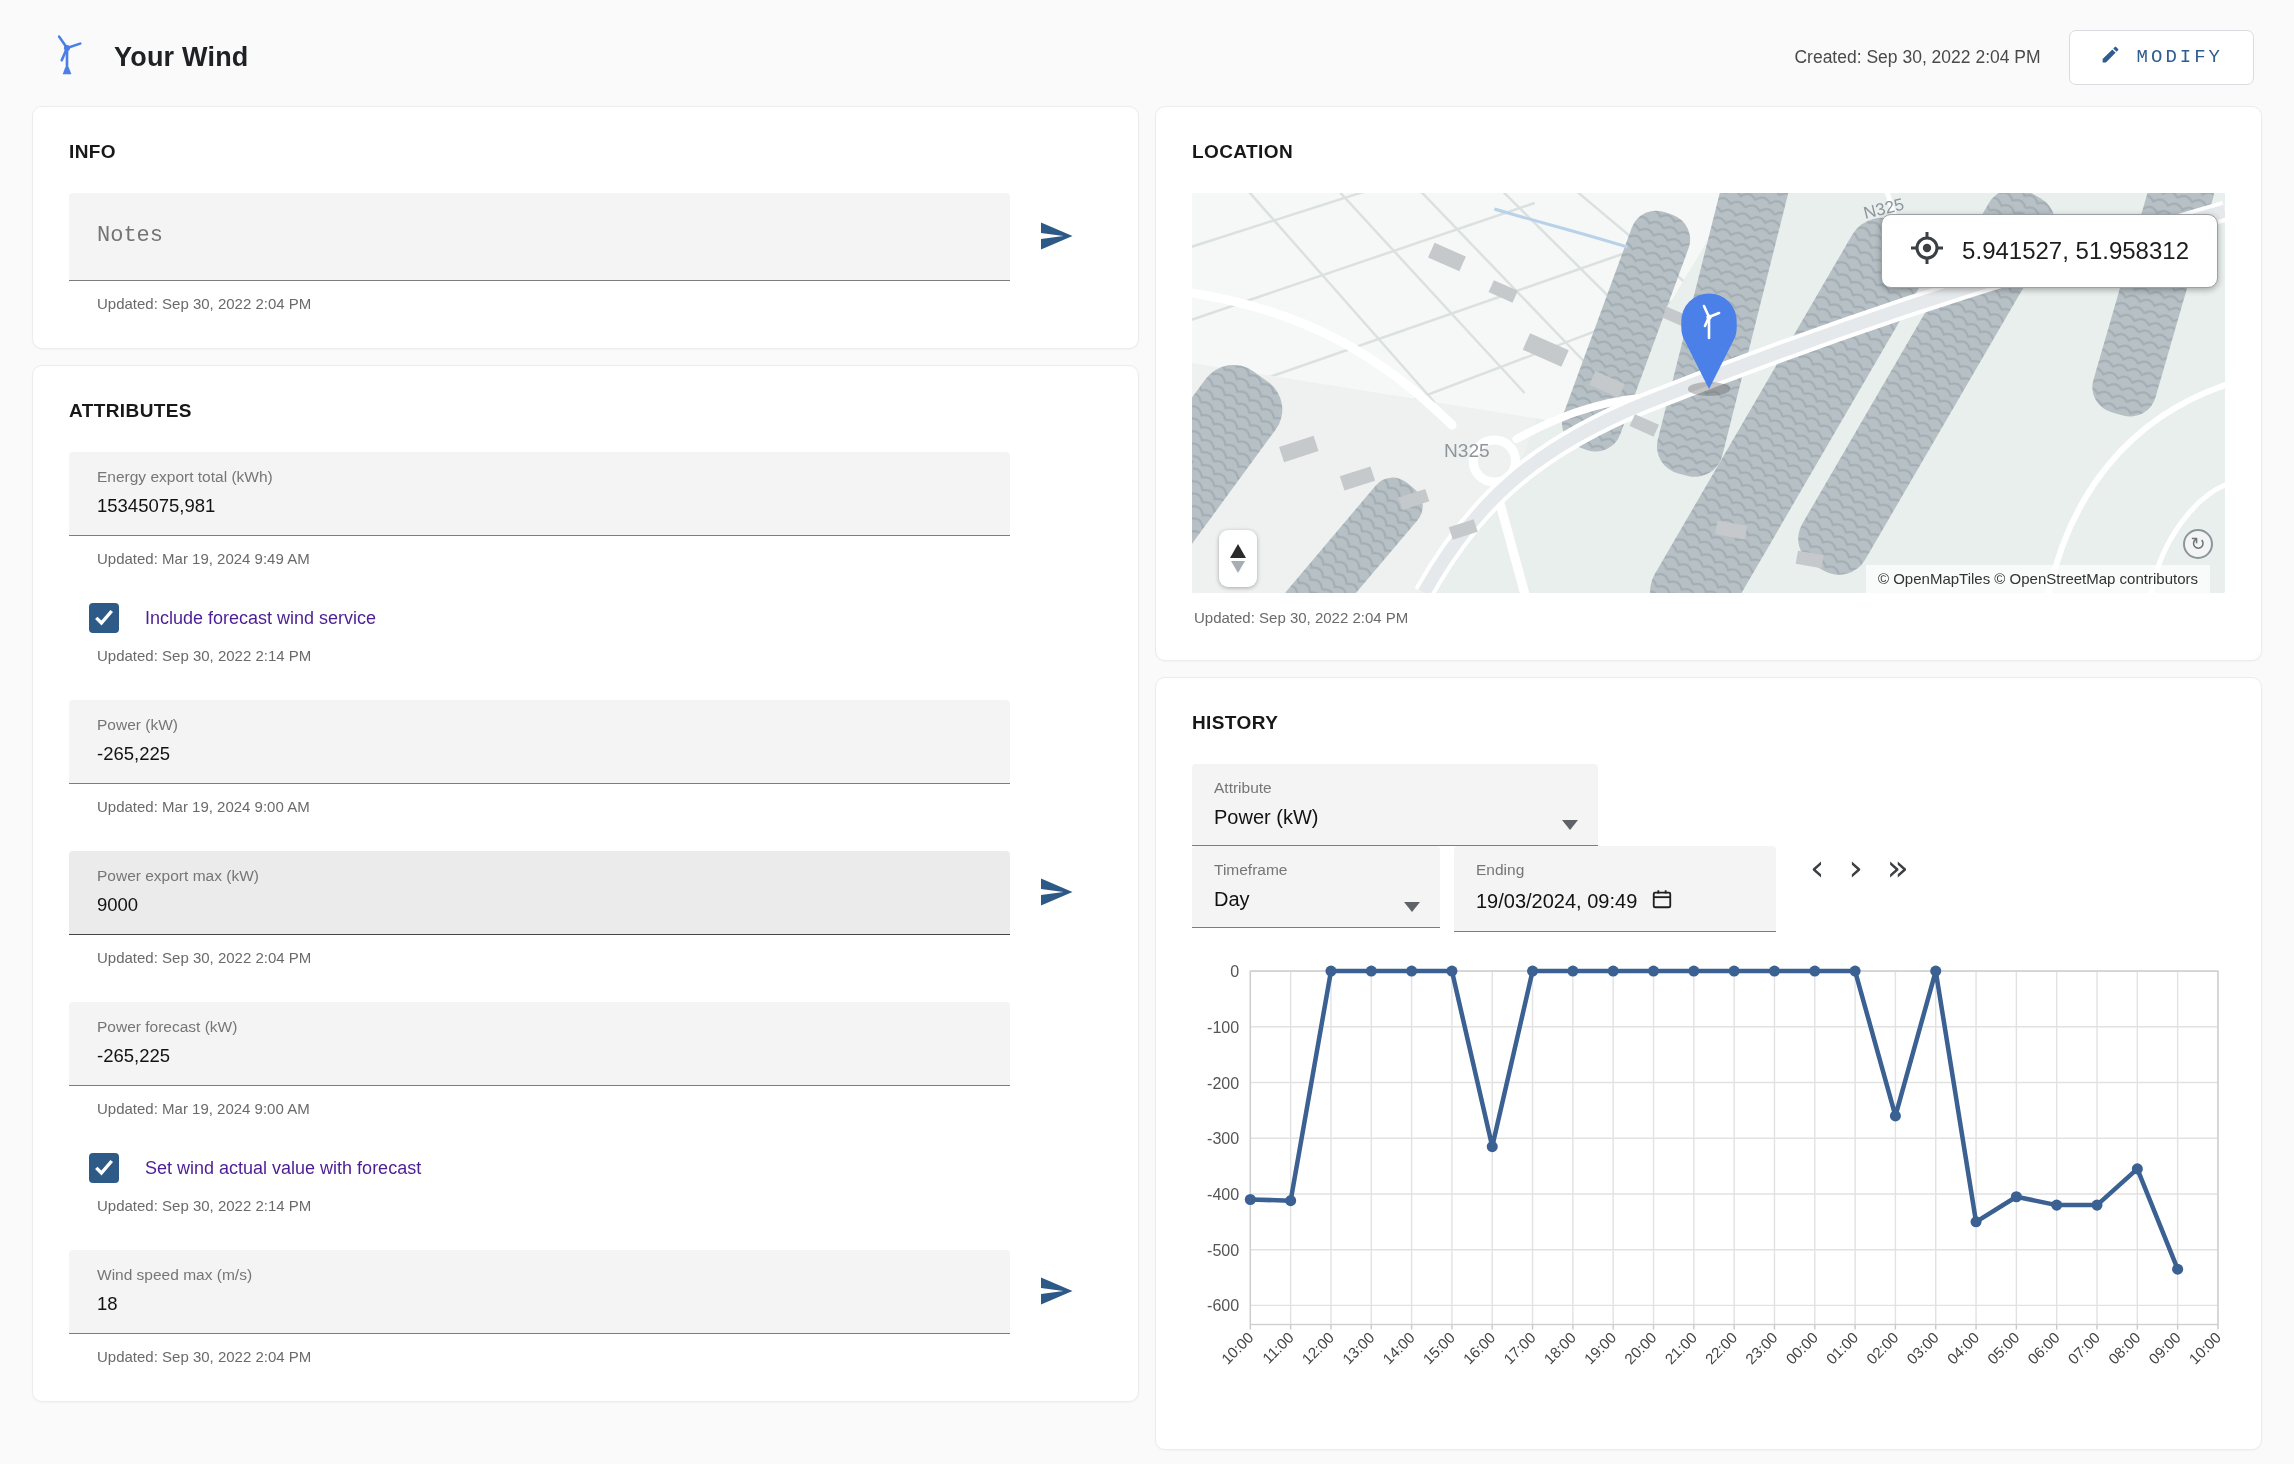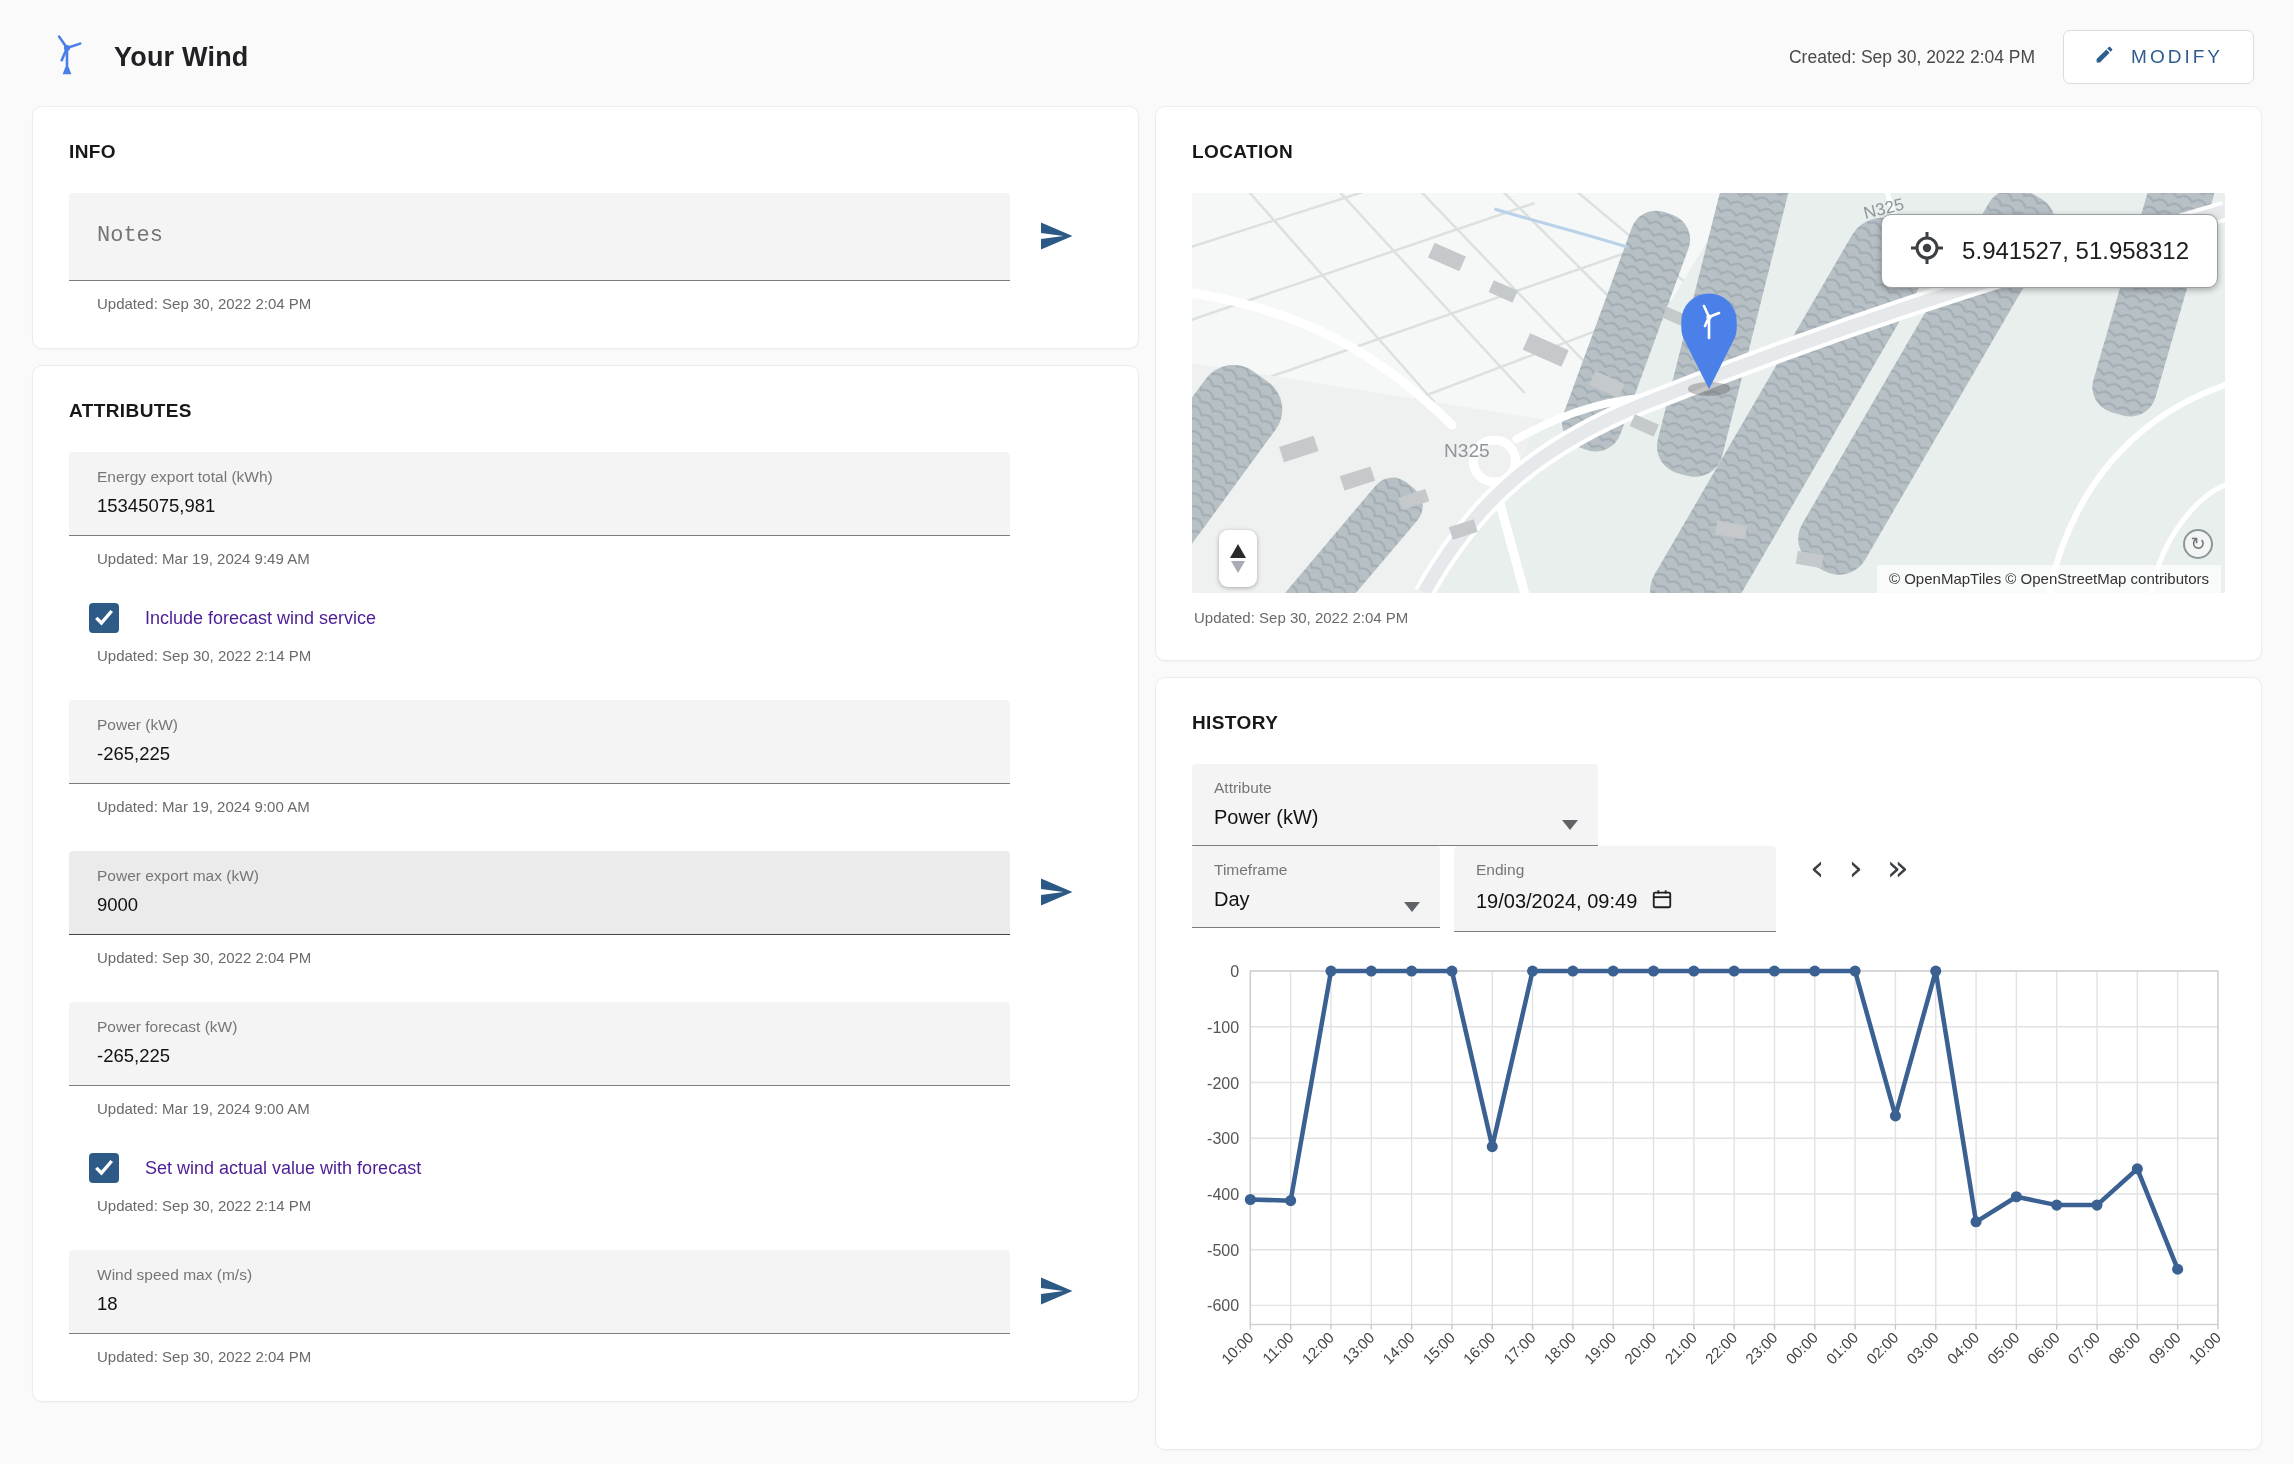--- a/index.html
+++ b/index.html
@@ -12,21 +12,21 @@
   
   .app-header { display:flex; align-items:center; padding:26px 40px 18px 46px; height:106px; }
   .app-title { font-size:27px; font-weight:bold; color:#202124; margin-left:26px; letter-spacing:.2px; }
   .header-right { margin-left:auto; display:flex; align-items:center; gap:28px; }
   .created-text { font-size:17.5px; color:#4a4a4a; }
   .modify-btn {
     display:flex; align-items:center; gap:16px;
     background:#fff; border:1px solid #d9dce1; border-radius:7px;
     padding:13px 30px; cursor:pointer;
     color:#2e5d8f; font-size:19px; letter-spacing:3px;
-    font-family:Liberation Sans, sans-serif;
+    font-family:Liberation Mono, monospace;
   }
   
   .columns { display:grid; grid-template-columns:1fr 1fr; gap:16px; padding:0 32px; align-items:start; }
   .col { display:flex; flex-direction:column; gap:16px; }
   .panel {
     background:#fff; border:1px solid #ececec; border-radius:10px;
     padding:34px 36px 30px; box-shadow:0 1px 2px rgba(0,0,0,.03);
   }
   .panel-heading { font-size:19px; font-weight:bold; color:#181818; letter-spacing:.4px; margin-bottom:30px; }
   
@@ -69,21 +69,21 @@
   }
   .compass {
     position:absolute; left:27px; bottom:6px; width:38px; height:57px;
     background:#fff; border-radius:9px; box-shadow:0 1px 4px rgba(0,0,0,.3);
     display:flex; flex-direction:column; align-items:center; justify-content:center; gap:3px;
     border:none; cursor:pointer;
   }
   .tri-up { width:0; height:0; border-left:8px solid transparent; border-right:8px solid transparent; border-bottom:14px solid #2b2b2b; }
   .tri-down { width:0; height:0; border-left:7px solid transparent; border-right:7px solid transparent; border-top:12px solid #a7adb3; }
   .map-attribution {
-    position:absolute; right:4px; bottom:0; background:rgba(255,255,255,.72);
+    position:absolute; right:15px; bottom:0; background:rgba(255,255,255,.72);
     padding:5px 12px 6px; font-size:15px; color:#333;
   }
   .swirl-badge {
     position:absolute; right:12px; bottom:34px; width:30px; height:30px;
     border-radius:50%; border:2px solid #8d959b; color:#6d757b;
     display:flex; align-items:center; justify-content:center; font-size:18px; background:rgba(255,255,255,.4);
   }
   .loc-updated { font-size:15px; color:#6a6a6a; margin:16px 0 4px 2px; }
   
   .select-box {

